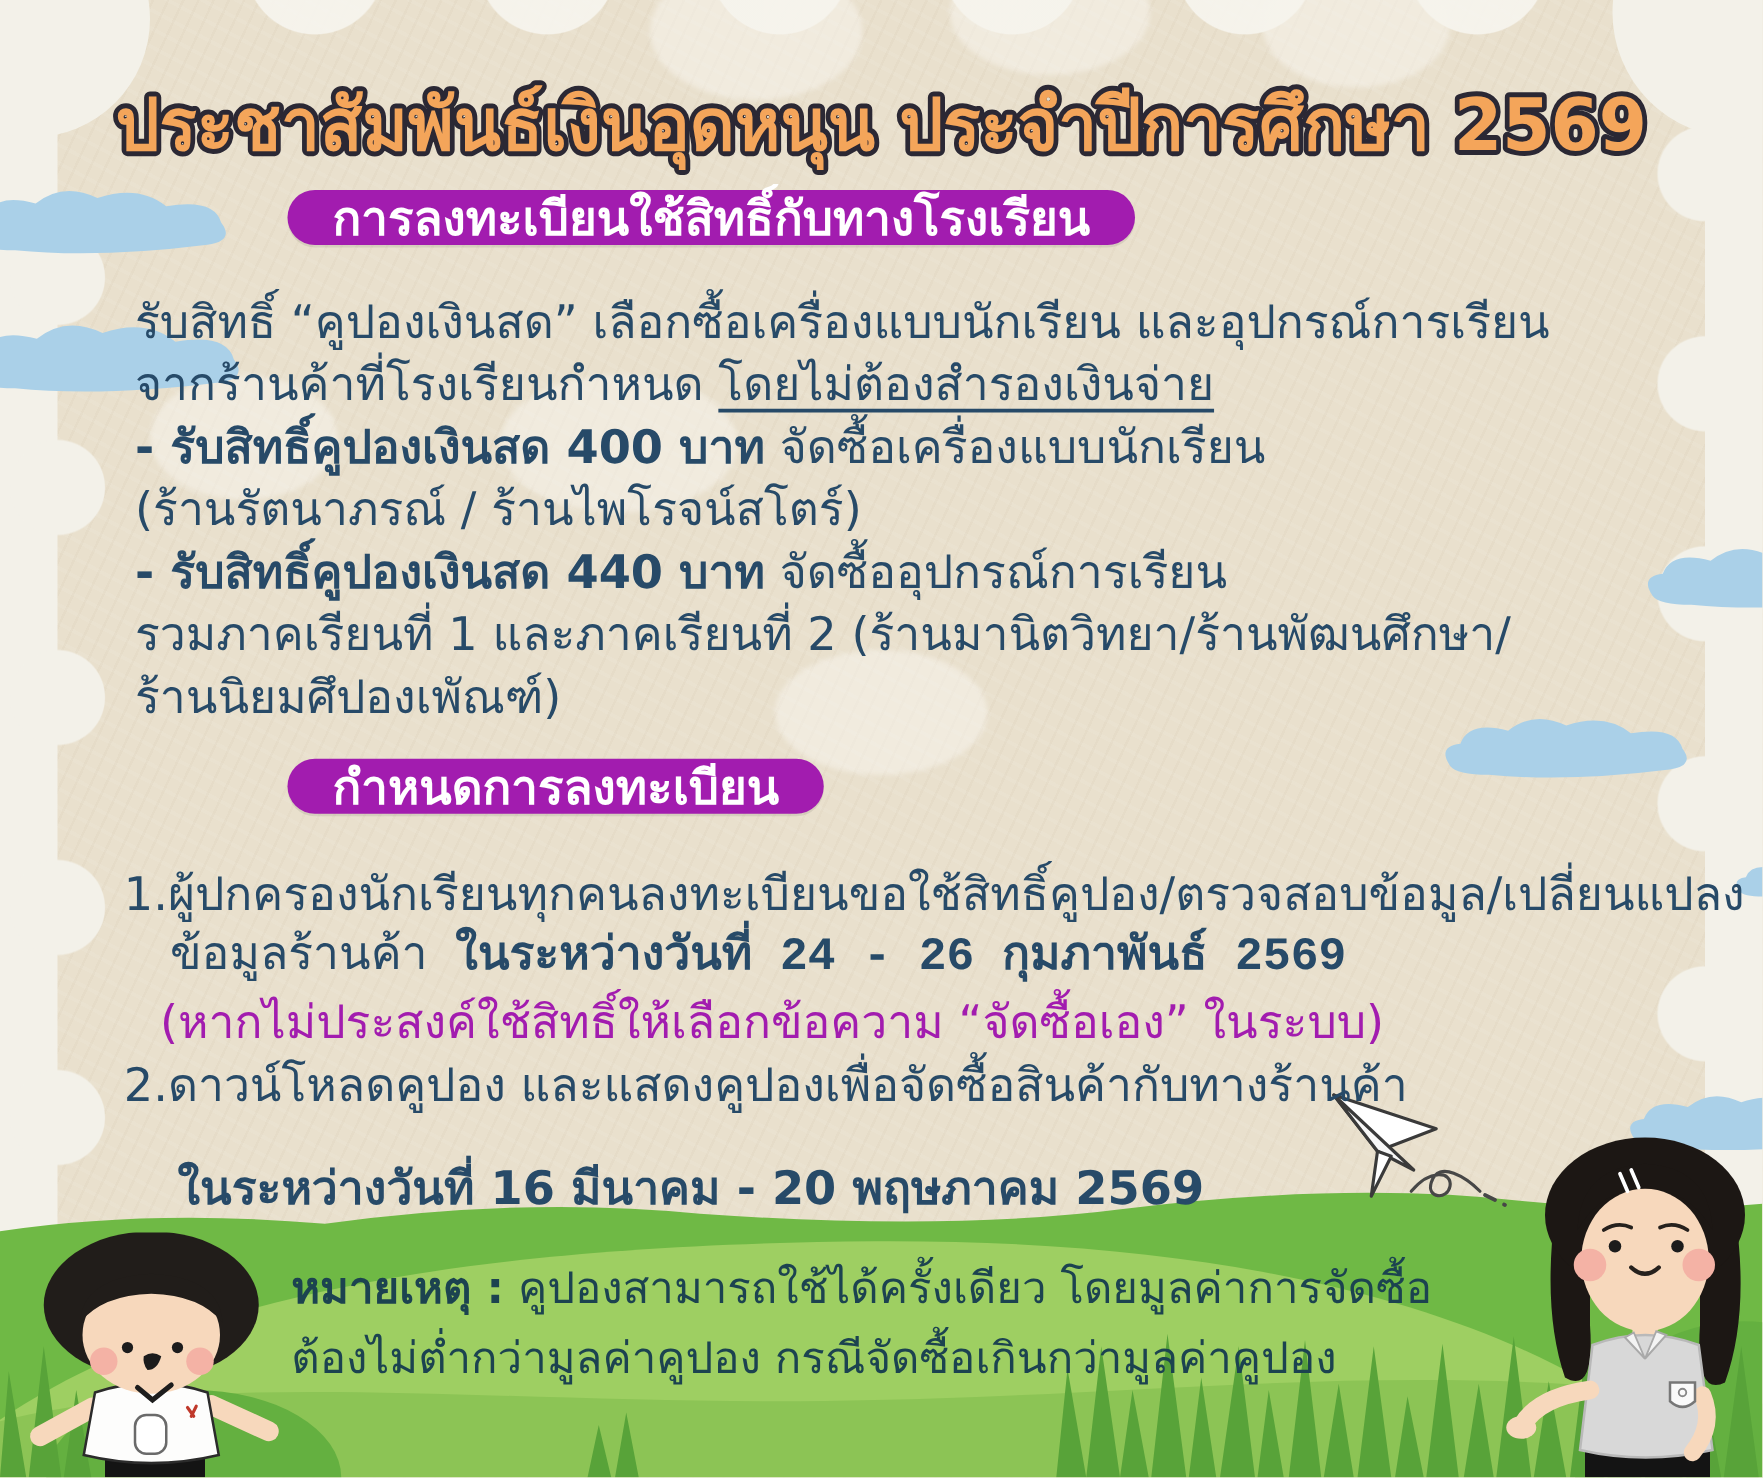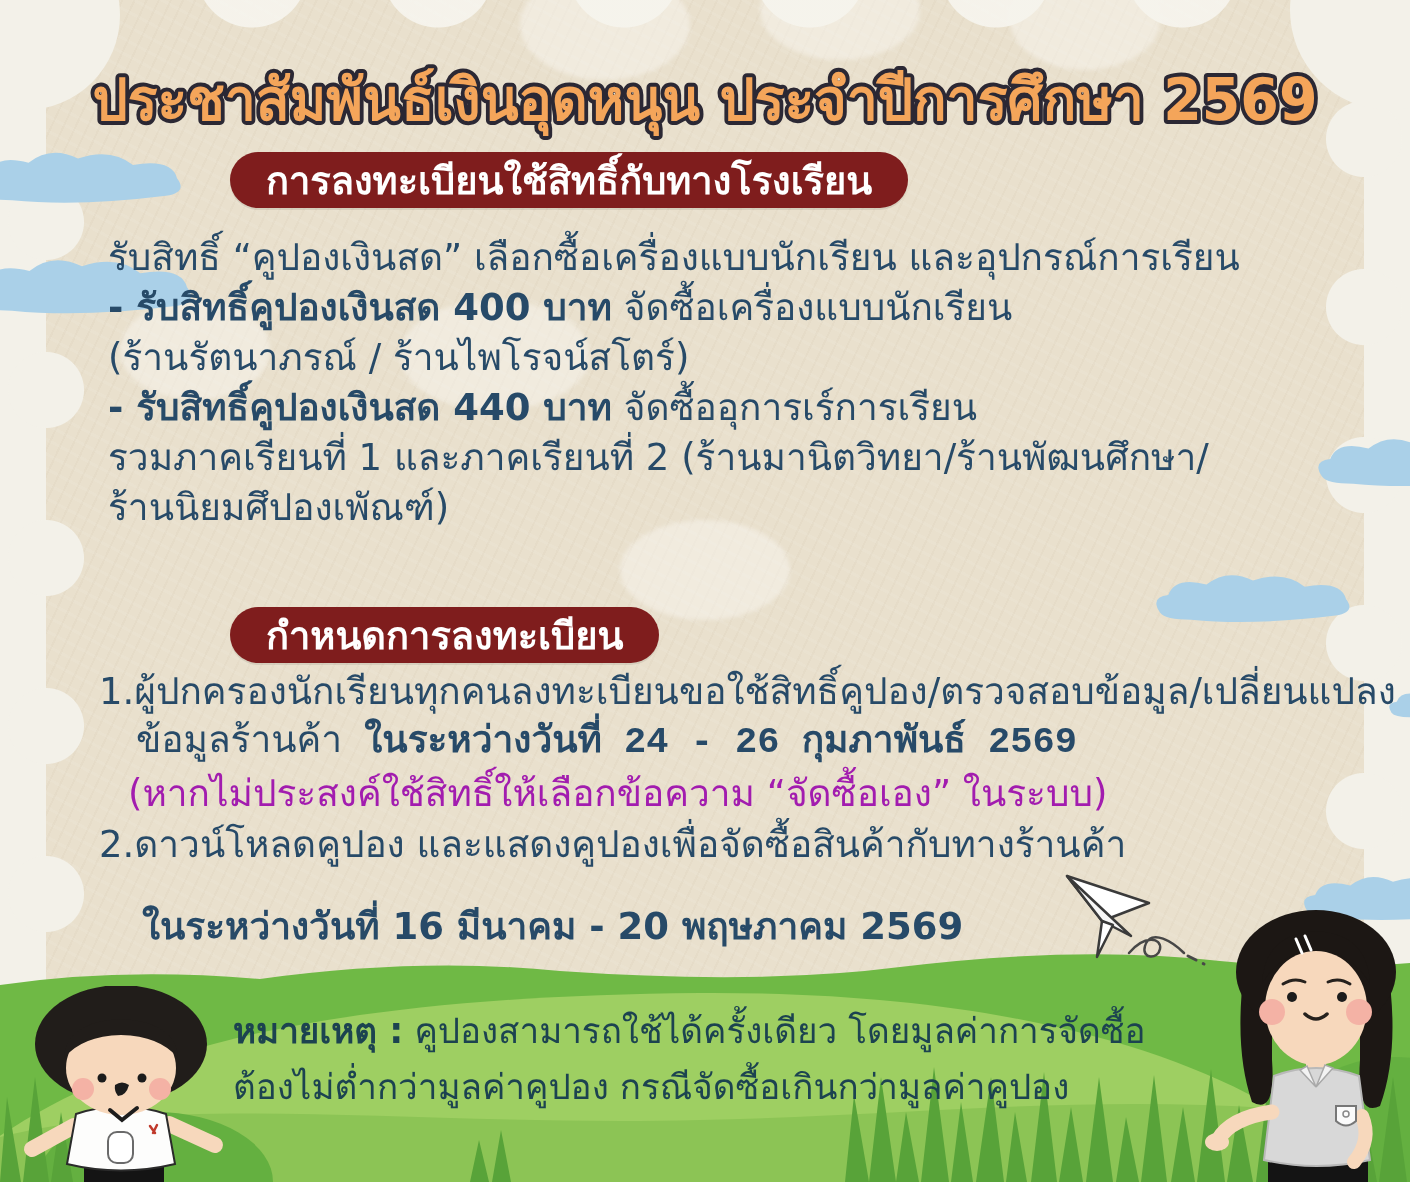--- a/index.html
+++ b/index.html
@@ -28,29 +28,29 @@
     background:radial-gradient(circle 56px at 92px -28px, rgba(246,244,237,0.95) 55px, rgba(0,0,0,0) 56px) -26px 0/186px 36px repeat-x;}
   .corner{position:absolute;border-radius:50%;background:#f3f1e9;z-index:2;}
   .corner.tl{left:-70px;top:-80px;width:190px;height:190px;}
   .corner.tr{right:-80px;top:-90px;width:200px;height:200px;}
   .wcloud{position:absolute;background:rgba(250,249,243,0.45);border-radius:50%;filter:blur(2px);z-index:1;}
   .bcloud{position:absolute;z-index:3;}
   
   .title-wrap{position:absolute;left:0;top:34px;width:1254px;height:120px;z-index:10;}
   
   .pill{
-    position:absolute;height:56px;border-radius:34px;background:#7f1d1d;color:#ffffff;
+    position:absolute;height:44px;border-radius:34px;background:#a21caf;color:#ffffff;
     display:inline-flex;align-items:center;padding:0 36px;font-size:38px;font-weight:700;
     z-index:10;white-space:nowrap;box-shadow:0 2px 0 rgba(0,0,0,0.08);
   }
   .pill.p1{left:230px;top:152px;}
   .pill.p2{left:230px;top:607px;}
   
   .s1{position:absolute;left:108px;top:233px;z-index:10;font-size:37px;line-height:50px;color:#274a68;white-space:nowrap;}
-  .s2{position:absolute;left:99px;top:666px;z-index:10;font-size:37px;line-height:51px;color:#274a68;white-space:nowrap;}
+  .s2{position:absolute;left:99px;top:690px;z-index:10;font-size:37px;line-height:51px;color:#274a68;white-space:nowrap;}
   .note{position:absolute;left:233px;top:1003px;z-index:10;font-size:35px;line-height:56px;color:#1c4350;white-space:nowrap;}
   .b{font-weight:800;margin-top:31px;}
   .u{text-decoration:underline;text-decoration-thickness:3px;text-underline-offset:7px;}
   .red{color:#a21caf;}
   .ind1{padding-left:37px;font-family:Liberation Mono, monospace;}
   .ind2{padding-left:29px;}
   .ind3{padding-left:43px;}
   
   .grass{position:absolute;left:0;bottom:0;width:1410px;height:255px;z-index:5;}
   .frontgrass{position:absolute;left:0;bottom:0;width:1410px;height:255px;z-index:8;pointer-events:none;}
@@ -101,23 +101,24 @@
       <text x="705" y="86" text-anchor="middle" font-size="58" font-weight="800" letter-spacing="0" fill="#f4a55a" stroke="#2b2834" stroke-width="8" stroke-linejoin="round" paint-order="stroke" textLength="1225" lengthAdjust="spacingAndGlyphs">ประชาสัมพันธ์เงินอุดหนุน ประจำปีการศึกษา 2569</text>
     </svg>
   </div>
 
   <div class="pill p1">
     <span>การลงทะเบียนใช้สิทธิ์กับทางโรงเรียน</span>
   </div>
 
   <div class="s1">
     <div><span>รับสิทธิ์ “คูปองเงินสด” เลือกซื้อเครื่องแบบนักเรียน และอุปกรณ์การเรียน</span></div>
+    <div><span>จากร้านค้าที่โรงเรียนกำหนด </span><span class="u">โดยไม่ต้องสำรองเงินจ่าย</span></div>
     <div><span class="b">- รับสิทธิ์คูปองเงินสด 400 บาท</span><span> จัดซื้อเครื่องแบบนักเรียน</span></div>
     <div><span>(ร้านรัตนาภรณ์ / ร้านไพโรจน์สโตร์)</span></div>
-    <div><span class="b">- รับสิทธิ์คูปองเงินสด 440 บาท</span><span> จัดซื้ออุการเร์การเรียน</span></div>
+    <div><span class="b">- รับสิทธิ์คูปองเงินสด 440 บาท</span><span> จัดซื้ออุปกรณ์การเรียน</span></div>
     <div><span>รวมภาคเรียนที่ 1 และภาคเรียนที่ 2 (ร้านมานิตวิทยา/ร้านพัฒนศึกษา/</span></div>
     <div><span>ร้านนิยมศึปองเพัณฑ์)</span></div>
   </div>
 
   <div class="pill p2">
     <span>กำหนดการลงทะเบียน</span>
   </div>
 
   <div class="s2">
     <div><span>1.ผู้ปกครองนักเรียนทุกคนลงทะเบียนขอใช้สิทธิ์คูปอง/ตรวจสอบข้อมูล/เปลี่ยนแปลง</span></div>

